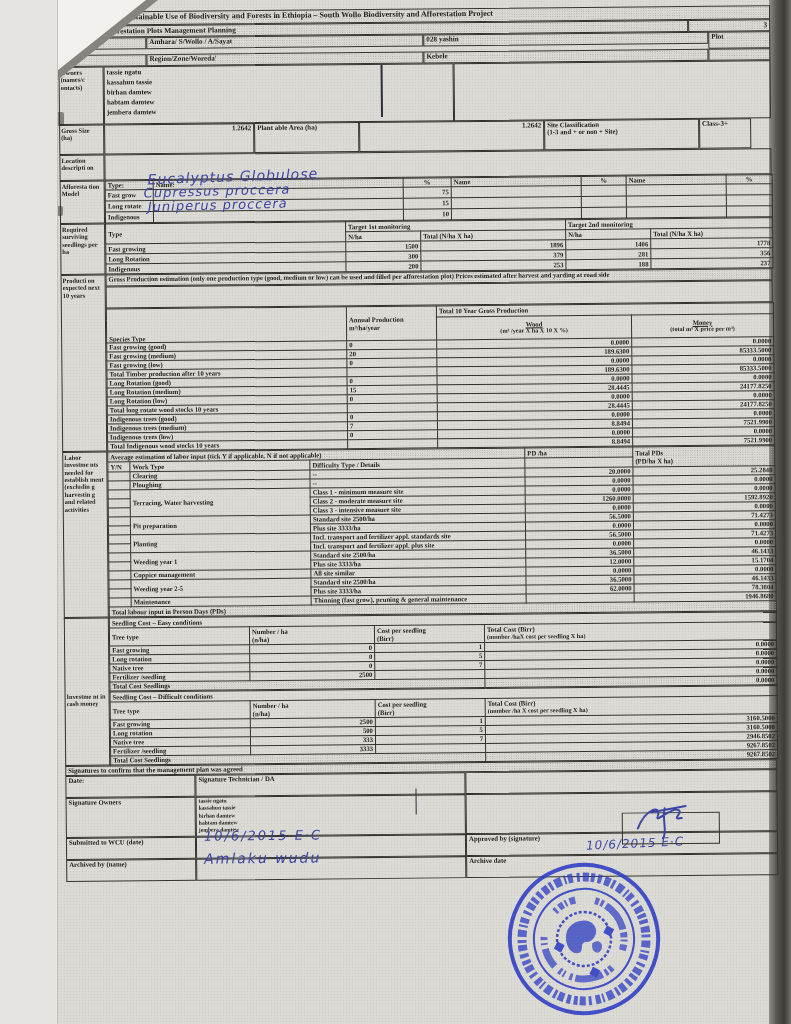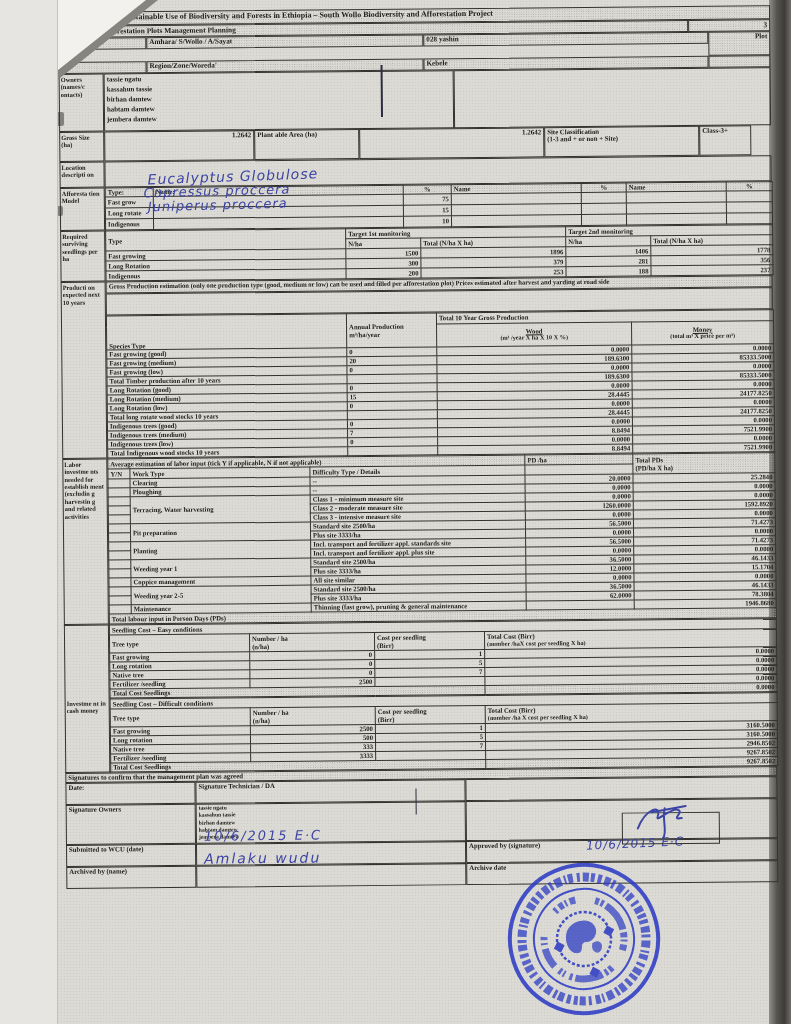--- a/index.html
+++ b/index.html
@@ -62,21 +62,21 @@
       <div class="cell tex b" style="width:712px;height:14px;font-size:8px;">Conservation and Sustainable Use of Biodiversity and Forests in Ethiopia – South Wollo Biodiversity and Afforestation Project</div>
     </div>
     <div class="frow">
       <div class="cell tex b" style="width:630px;height:12px;font-size:7.4px;">Form for the Afforestation Plots Management Planning</div>
       <div class="cell tex b r" style="width:82px;height:12px;font-size:7.4px;">3</div>
     </div>
     <div class="frow">
       <div class="cell tex" style="width:88px;height:12px;"></div>
       <div class="cell tex b" style="width:277px;height:12px;font-size:7.2px;">Amhara/ S/Wollo / A/Sayat</div>
       <div class="cell tex b" style="width:285px;height:12px;font-size:7.2px;">028 yashin</div>
-      <div class="cell tex b" style="width:62px;height:24px;font-size:7.2px;text-align:right;">Plot</div>
+      <div class="cell tex b" style="width:62px;height:17px;font-size:7.2px;">Plot</div>
     </div>
     <div class="frow">
       <div class="cell tex" style="width:88px;height:12px;"></div>
       <div class="cell tex b" style="width:277px;height:12px;font-size:7.2px;">Region/Zone/Woreda'</div>
       <div class="cell tex b" style="width:285px;height:12px;font-size:7.2px;">Kebele</div>
       <div class="cell tex" style="width:62px;height:12px;"></div>
     </div>
 
     <div class="sec" style="height:58px;">
       <div class="slab">Owners (names/c ontacts)</div>

